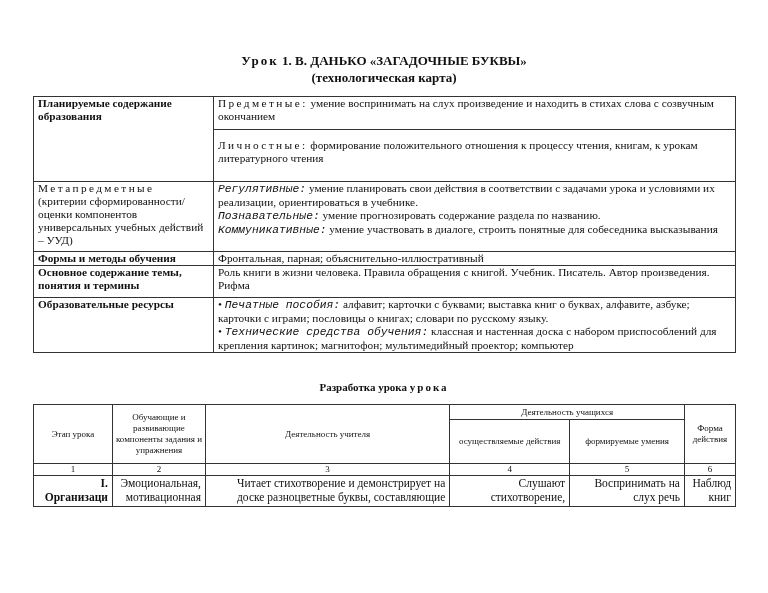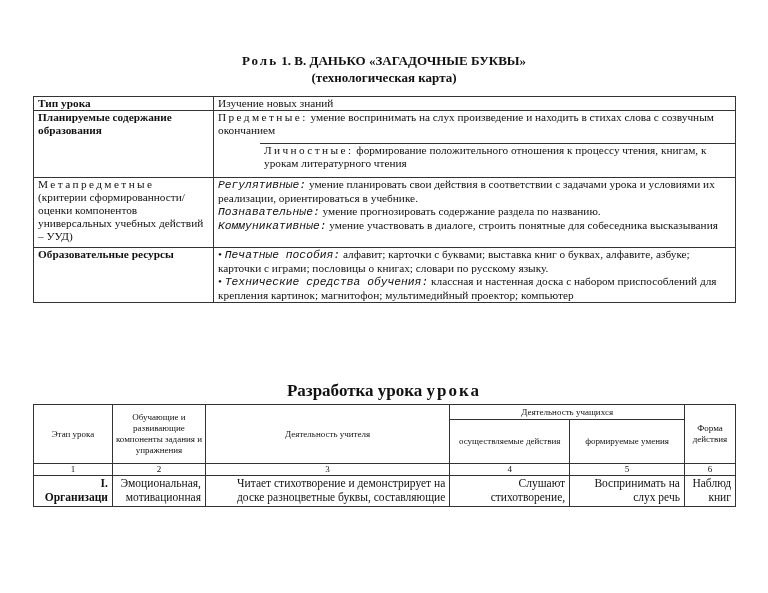--- a/index.html
+++ b/index.html
@@ -9,68 +9,72 @@
   .title1 { top:53px; }
   .title2 { top:70px; }
   .spaced { letter-spacing:2px; }
   table { border-collapse:collapse; position:absolute; }
   .t1 { left:33px; top:96px; width:703px; font-size:11.3px; line-height:13px; }
   .t1 td { border:1px solid #333; padding:0 4px; vertical-align:top; }
   .t1 .lbl { font-weight:bold; width:171px; }
   .t1 .inner { border-top:1px solid #333; }
   .it { font-style:italic;font-family:Liberation Mono, monospace; }
   .sp { letter-spacing:2.4px;text-align:right; }
-  .sec { position:absolute; left:0; width:768px; top:381px; text-align:center; font-weight:bold; font-size:17px; }
+  .sec { position:absolute; left:0; width:768px; top:381px; text-align:center; font-weight:bold; font-size:11px; }
   .t2 { left:33px; top:404px; width:703px; font-size:9px; line-height:11px; }
   .t2 td { border:1px solid #333; padding:0 2px; text-align:center; vertical-align:middle; }
   .t2 .num td { font-size:9px; height:11px; padding:0; }
   .t2 .data td { text-align:right; vertical-align:top; font-size:11.5px; line-height:14px; padding:0 4px; height:30px; }
   .bold { font-weight:bold; }
 </style>
 </head>
 <body>
 
 <div class="title title1">
-  <span class="spaced">Роль</span>
+  <span class="spaced">Урок</span>
   <span>1. В. ДАНЬКО «ЗАГАДОЧНЫЕ БУКВЫ»</span>
 </div>
 <div class="title title2">(технологическая карта)</div>
 
 <table class="t1">
   <tbody>
-  <tr style="height:12px">
-    <td class="lbl">Тип урока</td>
-    <td>Изучение новых знаний</td>
-  </tr>
   <tr>
     <td class="lbl">Планируемые содержание образования</td>
     <td style="padding:0">
       <div style="padding:0 4px; height:32px;">
         <span class="sp">Предметные:</span>
         <span>умение воспринимать на слух произведение и находить в стихах слова с созвучным окончанием</span>
       </div>
-      <div class="inner" style="padding:0 4px; height:33px;margin-left:46px;">
+      <div class="inner" style="padding:9px 4px; height:33px;">
         <span class="sp">Личностные:</span>
         <span>формирование положительного отношения к процессу чтения, книгам, к урокам литературного чтения</span>
       </div>
     </td>
   </tr>
   <tr style="height:70px">
     <td style="width:171px">
       <span class="sp">Метапредметные</span><br>
       <span>(критерии сформированности/оценки компонентов универсальных учебных действий – УУД)</span>
     </td>
     <td>
       <span class="it">Регулятивные:</span>
       <span>умение планировать свои действия в соответствии с задачами урока и условиями их реализации, ориентироваться в учебнике.</span><br>
       <span class="it">Познавательные:</span>
       <span>умение прогнозировать содержание раздела по названию.</span><br>
       <span class="it">Коммуникативные:</span>
       <span>умение участвовать в диалоге, строить понятные для собеседника высказывания</span>
     </td>
+  </tr>
+  <tr style="height:13px">
+    <td class="lbl">Формы и методы обучения</td>
+    <td>Фронтальная, парная; объяснительно-иллюстративный</td>
+  </tr>
+  <tr style="height:32px">
+    <td class="lbl">Основное содержание темы, понятия и термины</td>
+    <td>Роль книги в жизни человека. Правила обращения с книгой. Учебник. Писатель. Автор произведения. Рифма</td>
   </tr>
   <tr style="height:53px">
     <td class="lbl">Образовательные ресурсы</td>
     <td>
       <span>•</span>
       <span class="it">Печатные пособия:</span>
       <span>алфавит; карточки с буквами; выставка книг о буквах, алфавите, азбуке; карточки с играми; пословицы о книгах; словари по русскому языку.</span><br>
       <span>•</span>
       <span class="it">Технические средства обучения:</span>
       <span>классная и настенная доска с набором приспособлений для крепления картинок; магнитофон; мультимедийный проектор; компьютер</span>

